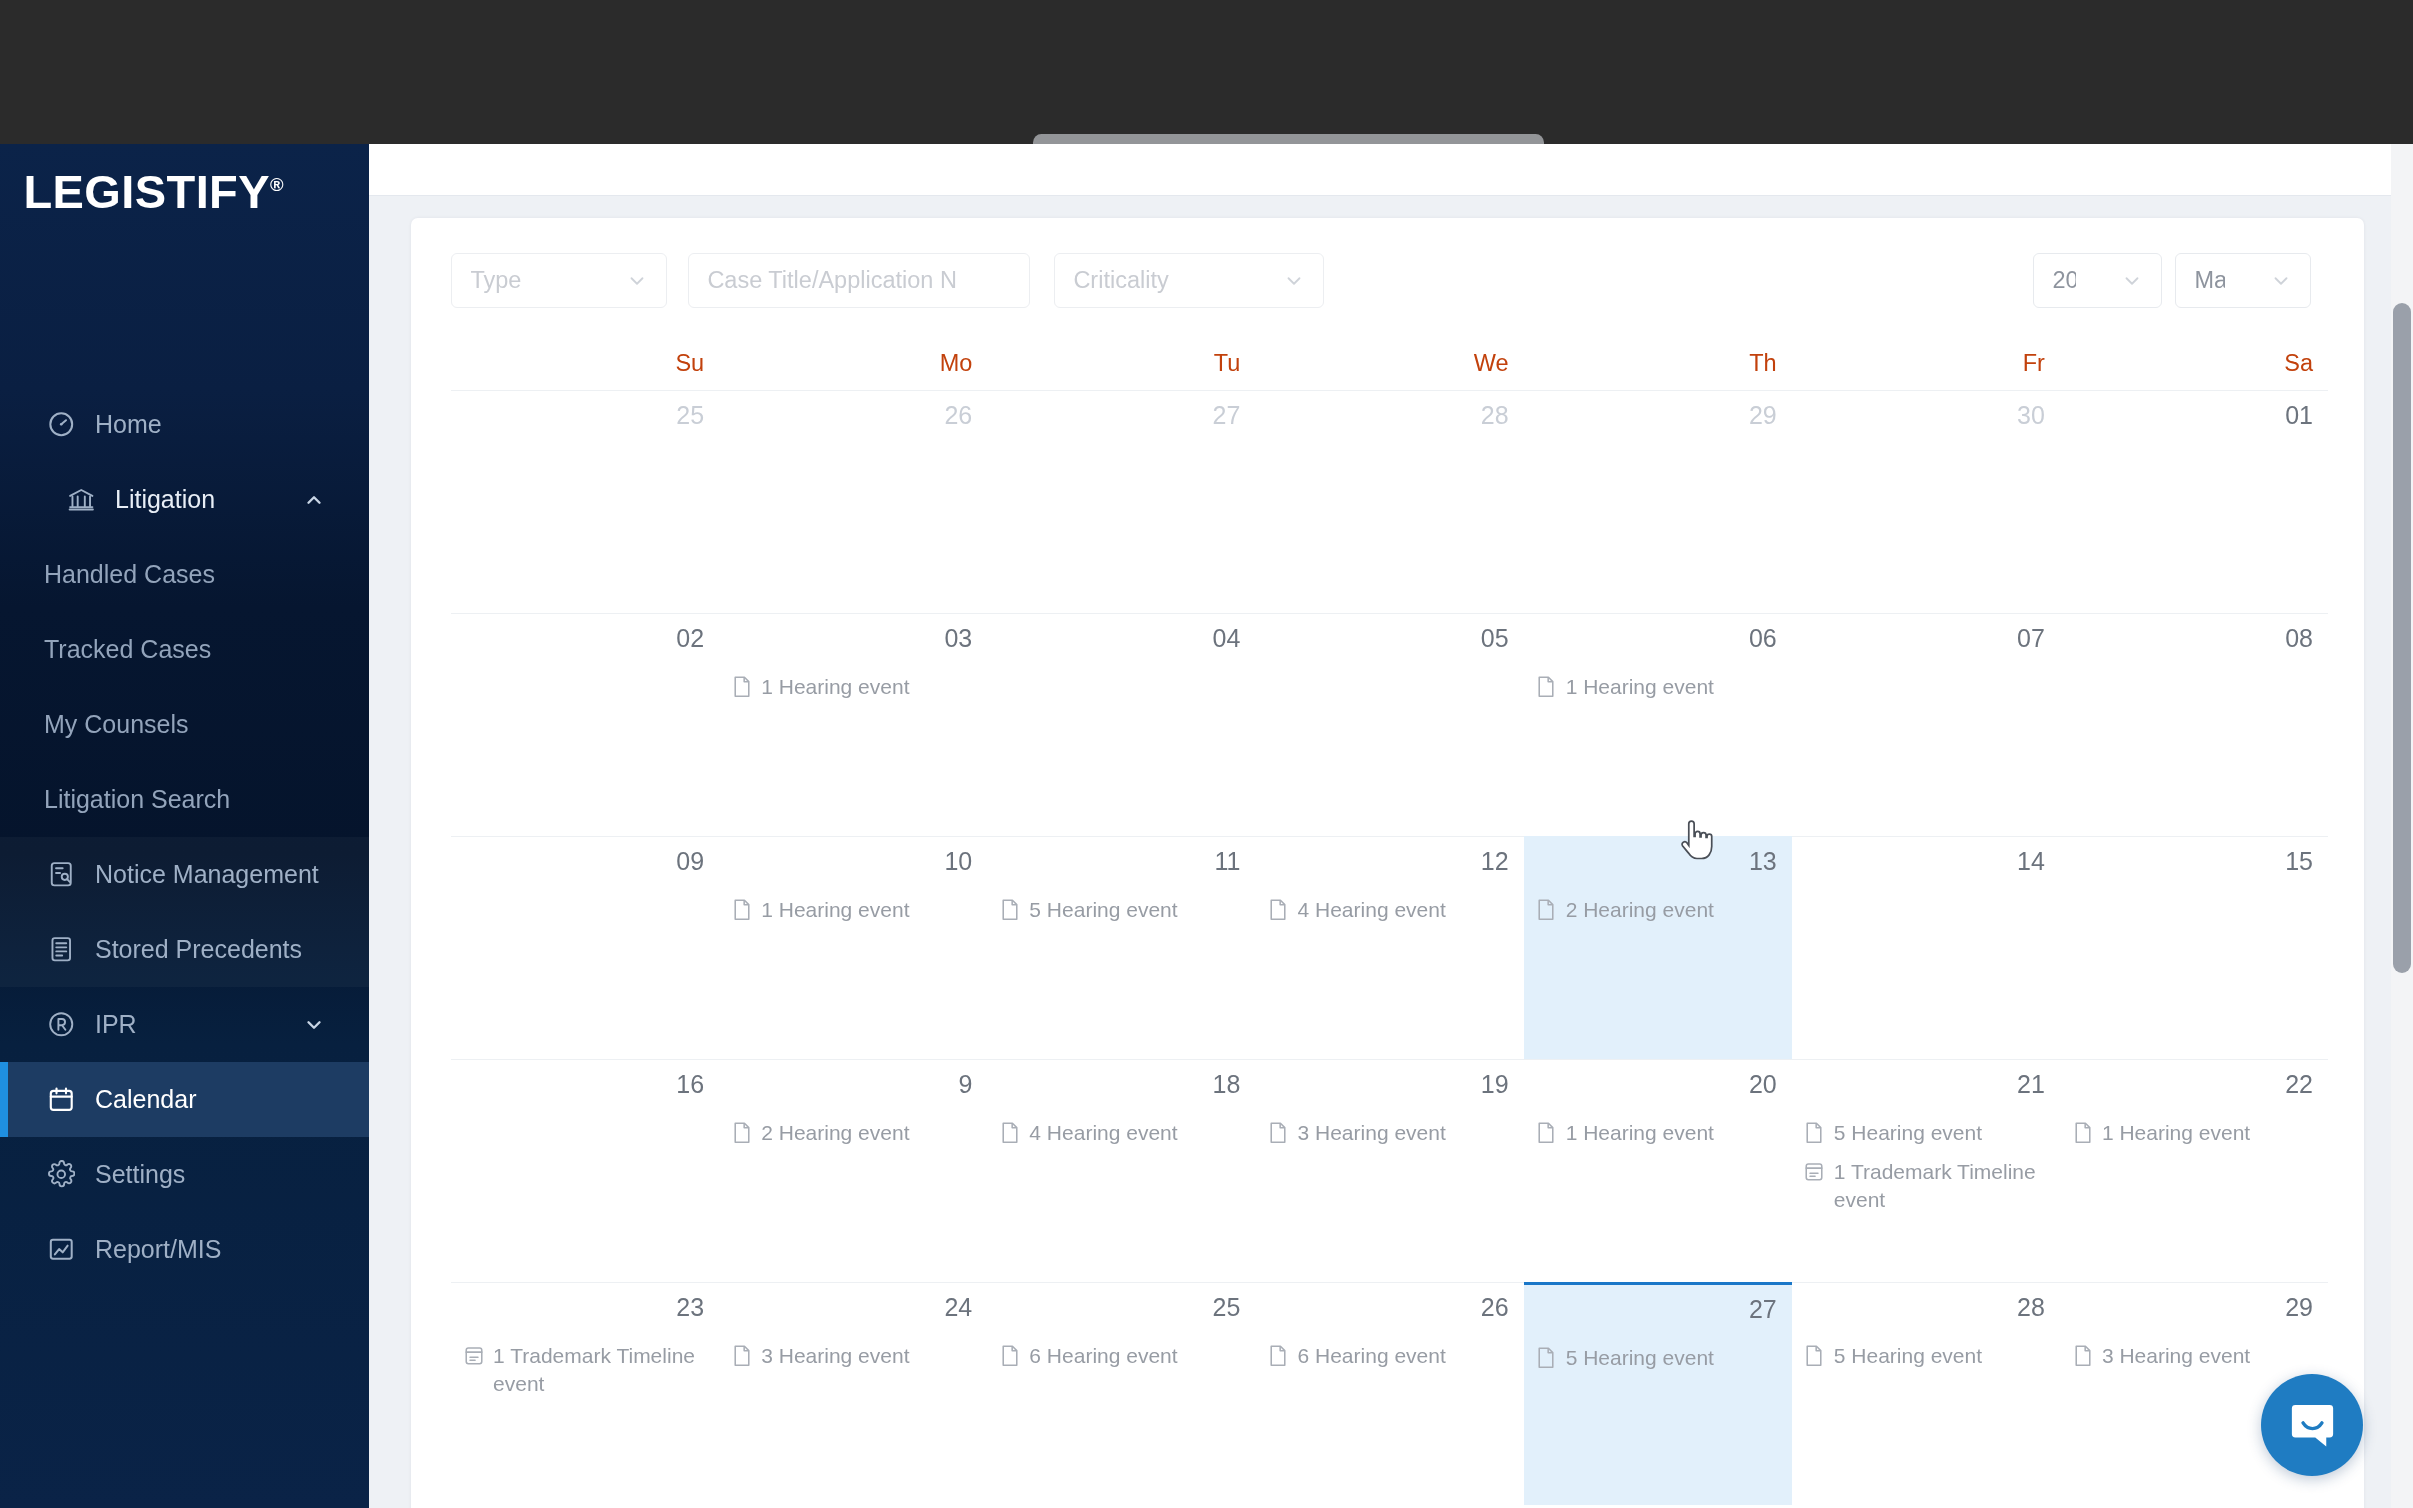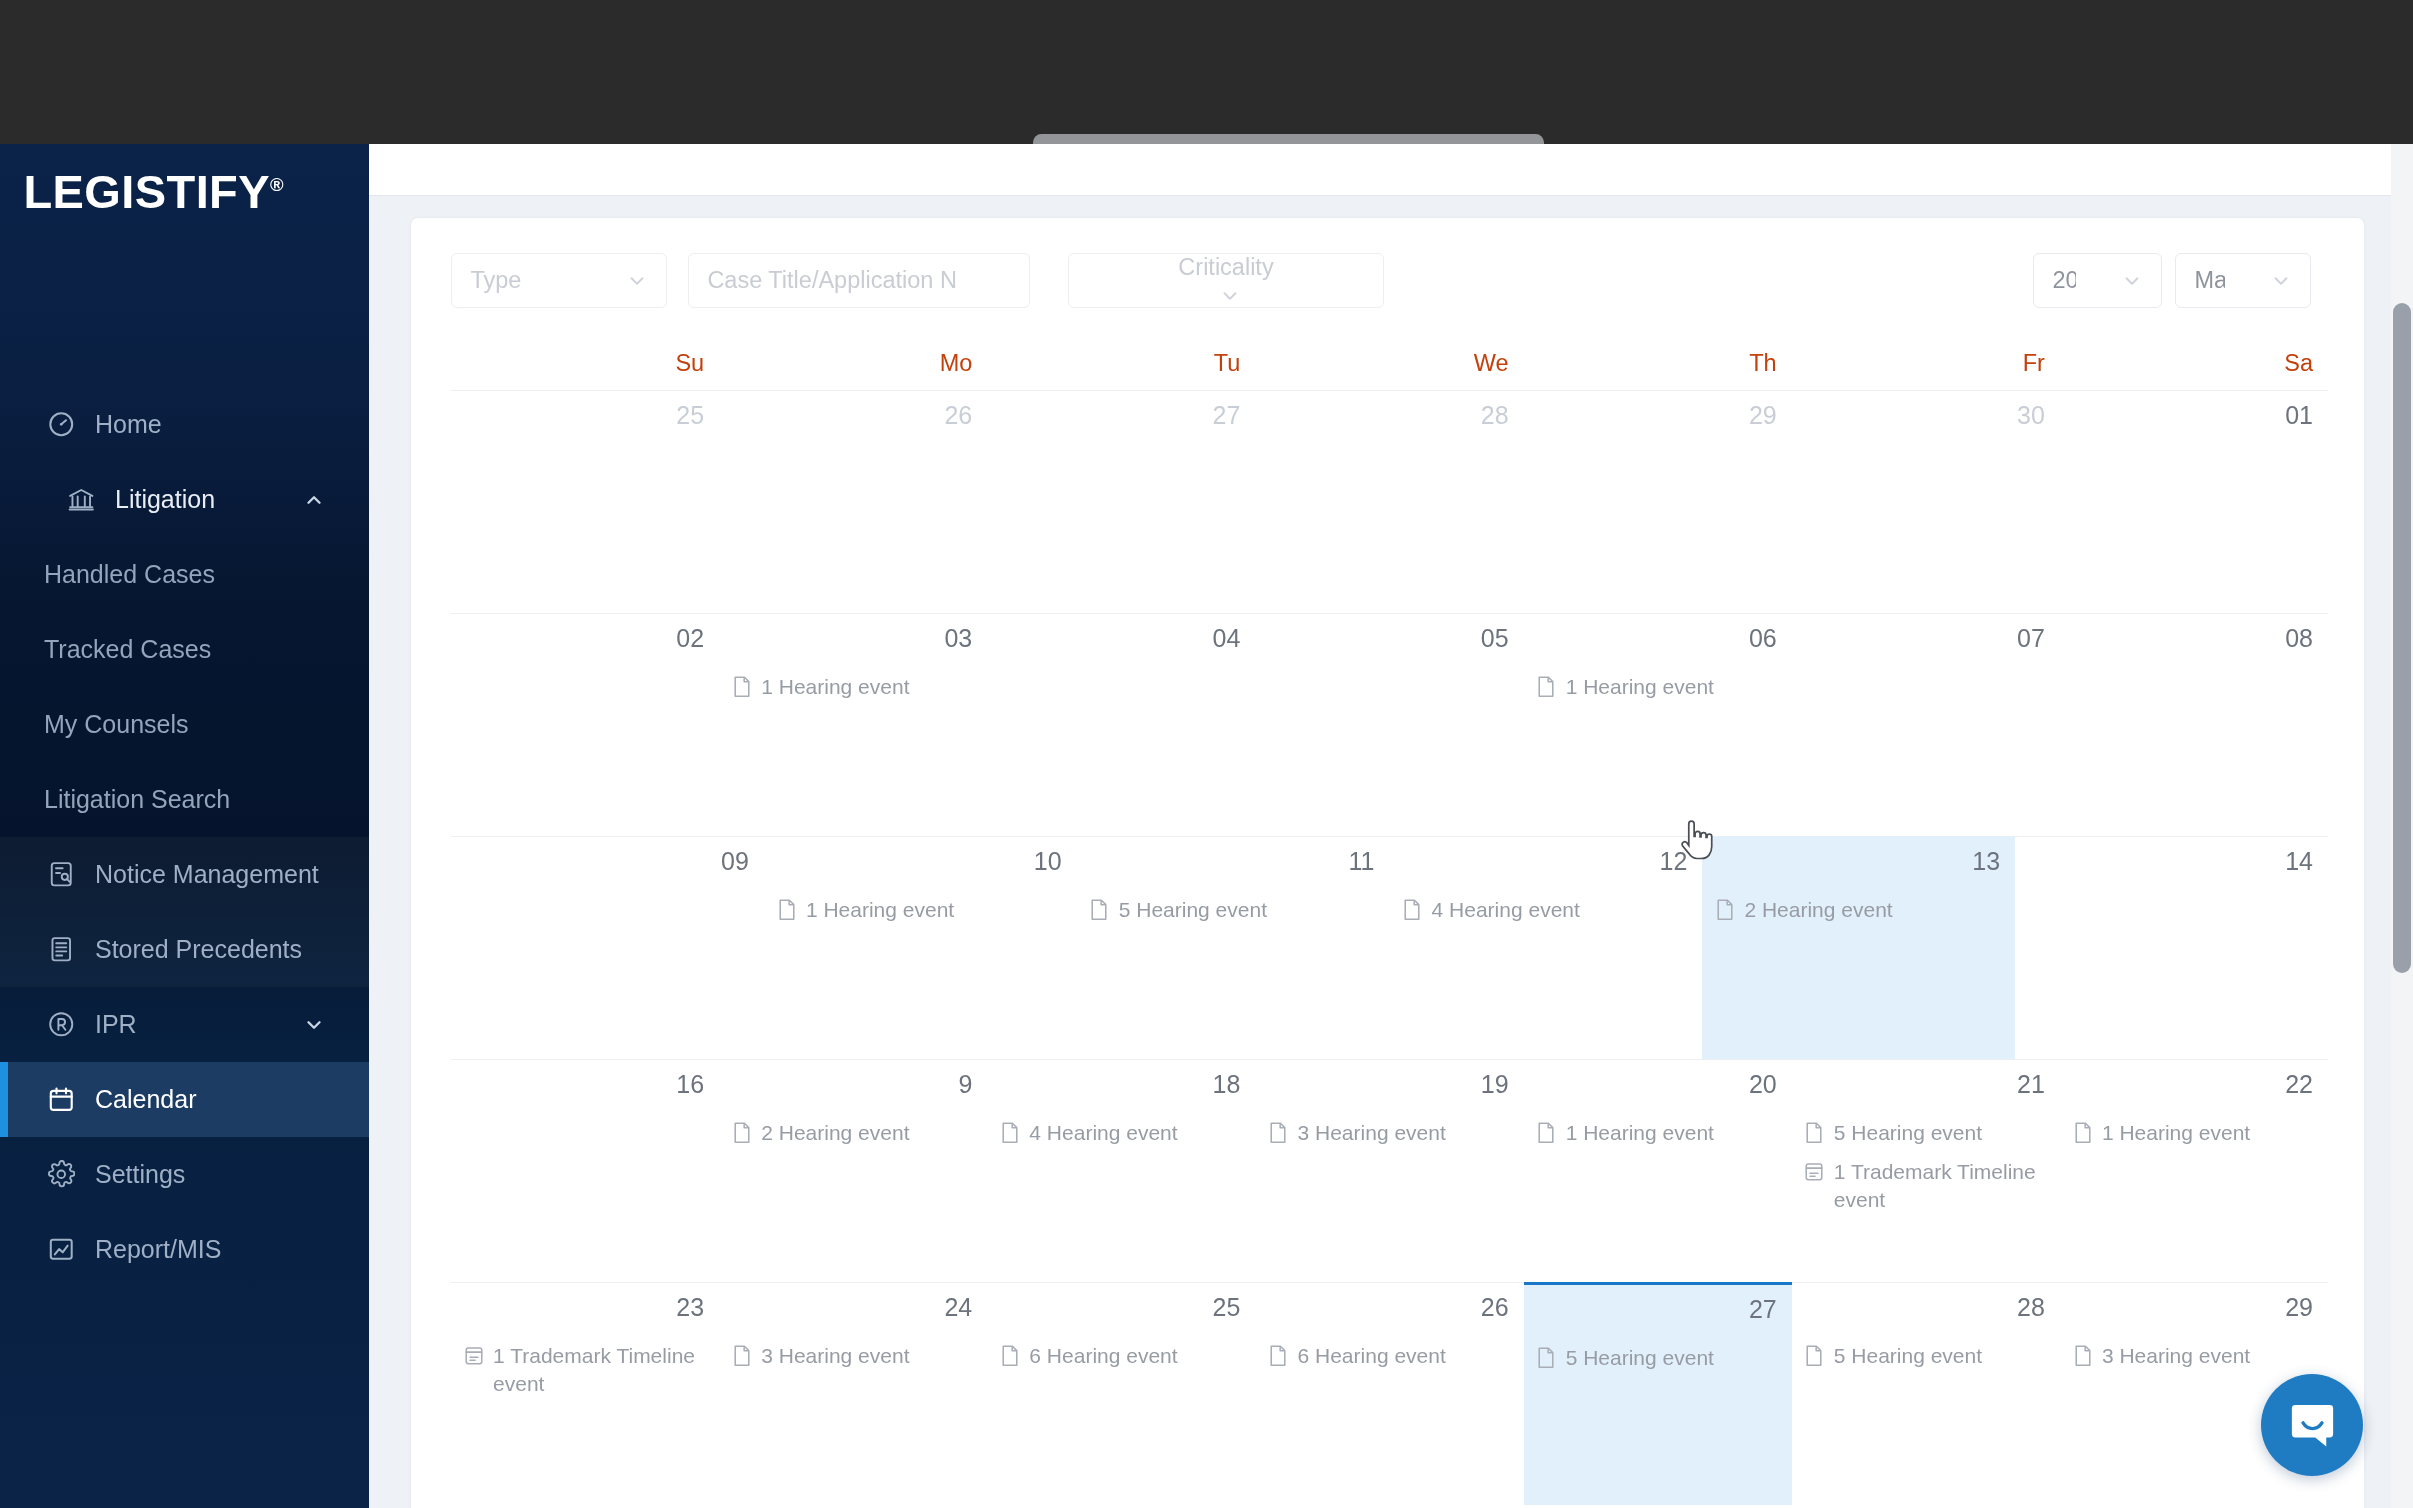--- a/index.html
+++ b/index.html
@@ -121,21 +121,21 @@
     white-space: nowrap;
     overflow: hidden;
     cursor: pointer;
   }
   .fld .cap { flex: 1 1 auto; overflow: hidden; text-overflow: clip; }
   .fld .dd { width: 22px; height: 22px; flex: 0 0 22px; color: #cfd3d9; margin-left: 8.4px; }
   .fld .dd svg { width: 22px; height: 22px; display: block; }
 
   #f-type      { left: 40px;  top: 35px;  width: 216px; }
   #f-title     { left: 277px; top: 35px;  width: 342px; }
-  #f-crit      { left: 657px; top: 35px;  width: 316px; flex-direction: column; }
+  #f-crit      { left: 643px; top: 35px;  width: 270px; }
   #f-year      { left: 1622px; top: 35px; width: 129px; }
   #f-month     { left: 1764px; top: 35px; width: 136px; }
   #f-year .cap, #f-month .cap { color: #8e949e; }
   #f-year, #f-month { border-color: #e7eaee; gap: 36px; }
 
   
   .cal {
     position: absolute; left: 40px; top: 132px;
     width: 1877px;
   }
@@ -499,20 +499,23 @@
                       <path d="M4.5 2.5h10.2l4.8 4.8V23.5H4.5z"></path>
                       <path d="M14.4 2.5v5h4.8"></path>
                     </svg>
                   </span>
                   <span class="evtxt">2 Hearing event</span>
                 </div>
               </div>
               <div class="cell">
                 <div class="dnum">14</div>
               </div>
+              <div class="cell">
+                <div class="dnum">15</div>
+              </div>
             </div>
             <div class="wrow">
               <div class="cell">
                 <div class="dnum">16</div>
               </div>
               <div class="cell">
                 <div class="dnum">9</div>
                 <div class="ev">
                   <span class="evico">
                     <svg viewBox="0 0 24 26" fill="none" stroke="currentColor" stroke-width="1.7" stroke-linejoin="round">

